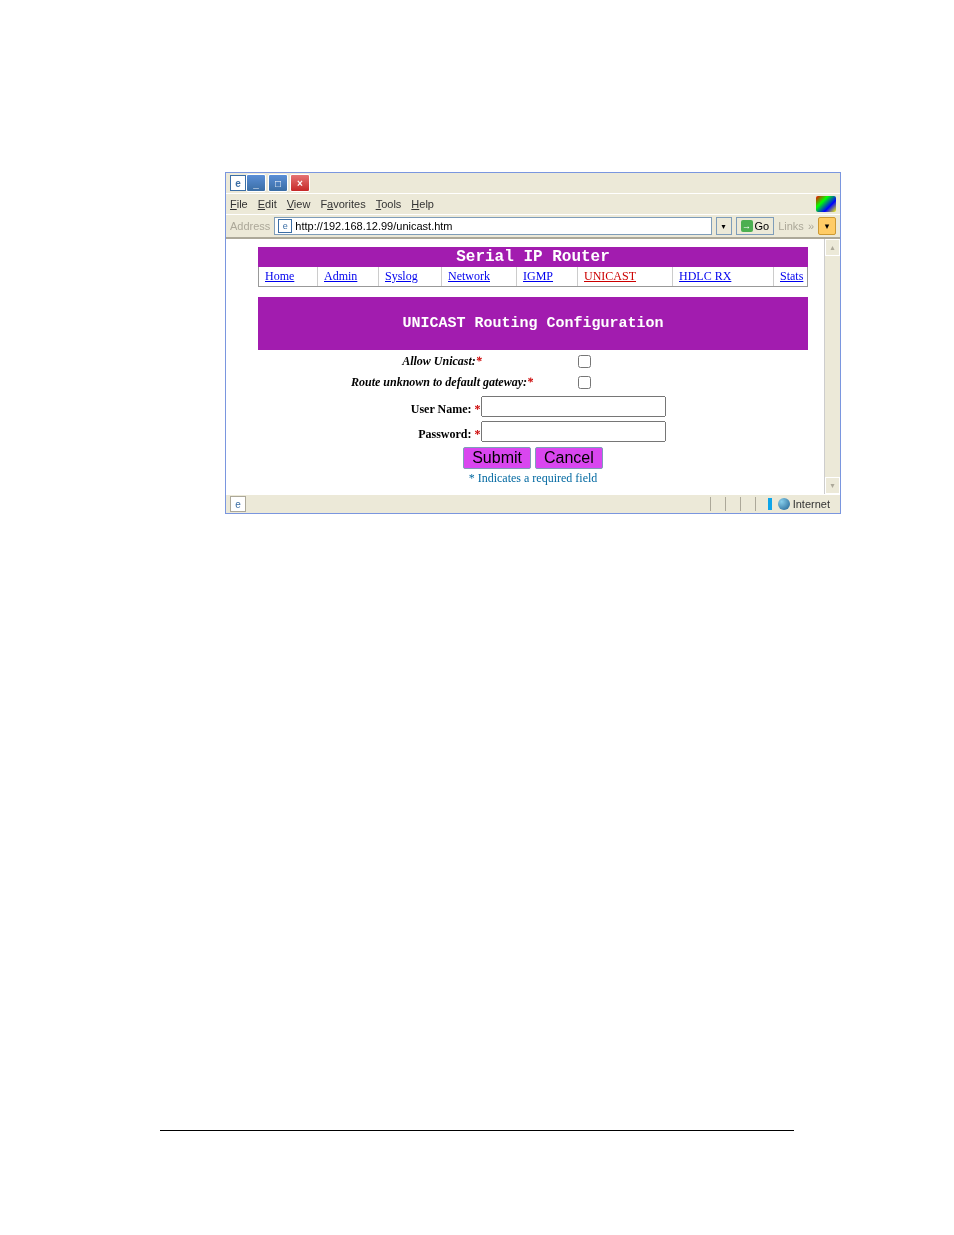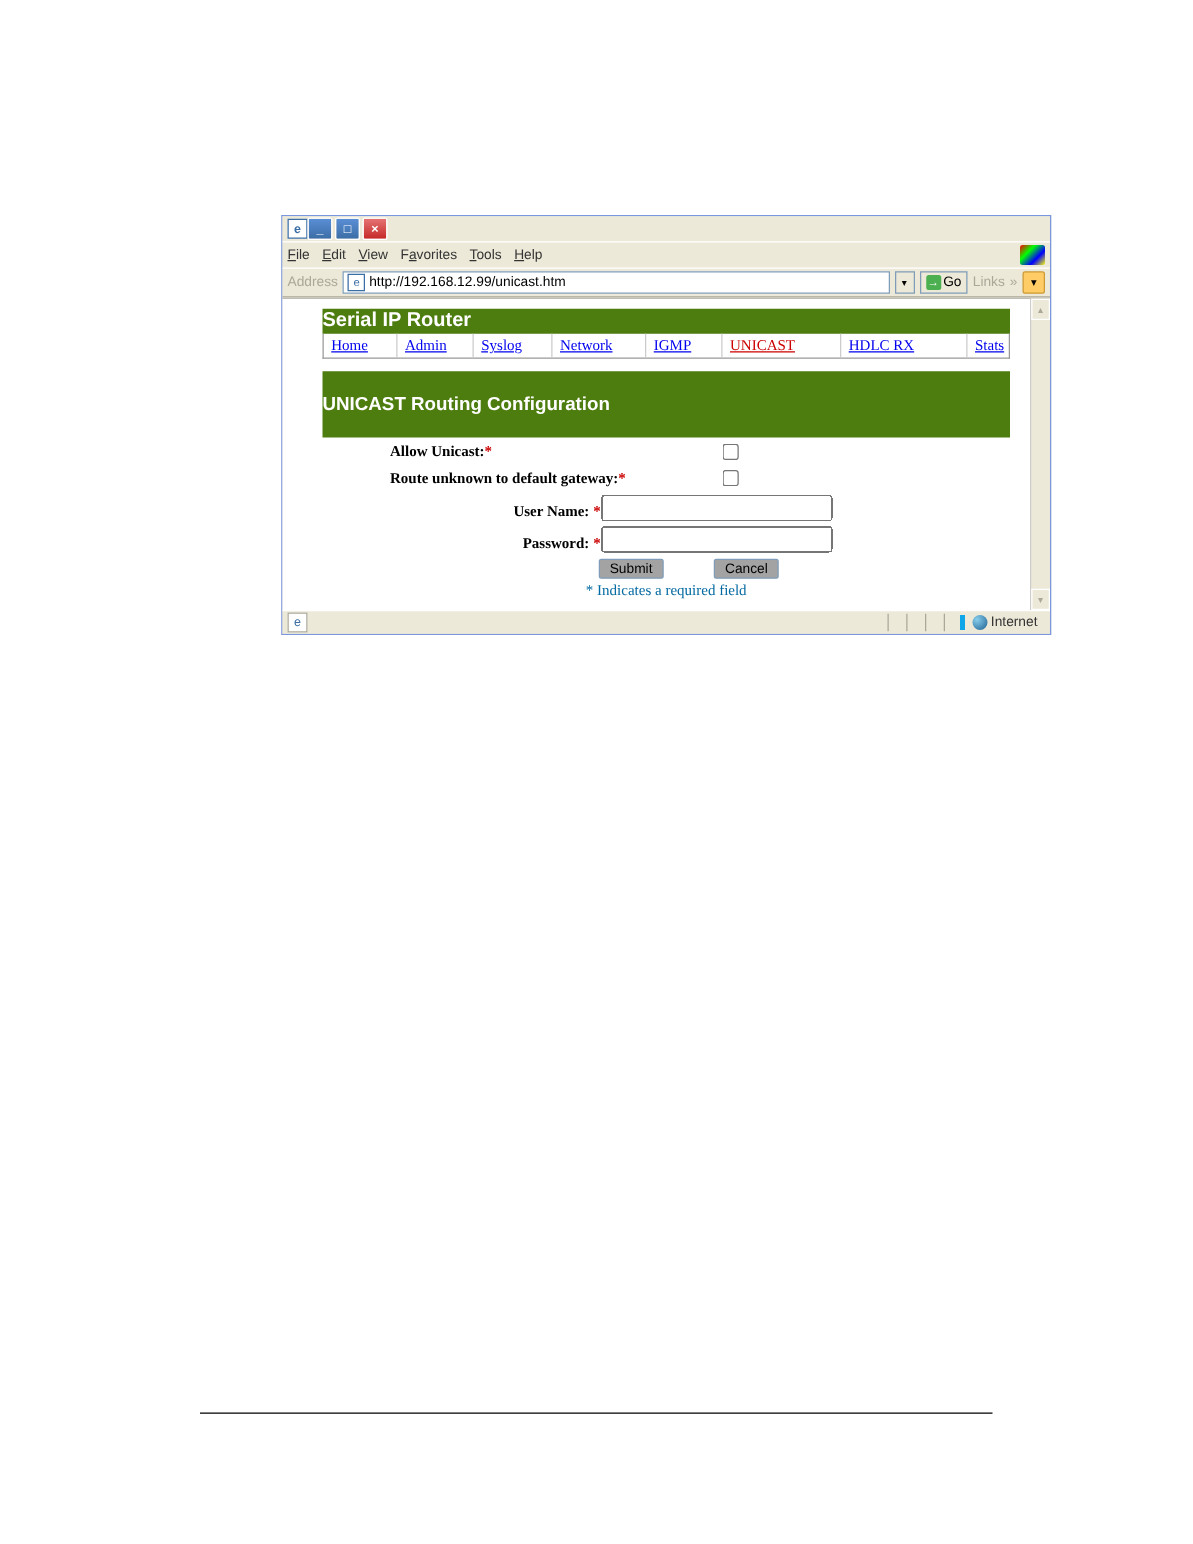--- a/index.html
+++ b/index.html
@@ -123,24 +123,25 @@
   }
   .scrollbar {
     position:absolute;right:0;top:0;bottom:0;width:15px;background:#ece9d8;border-left:1px solid #cdcdcd;
   }
   .scroll-up,.scroll-down{height:15px;background:#ece9d8;border:1px solid #fff;display:flex;align-items:center;justify-content:center;font-size:8px;color:#aca899;}
   .scroll-down{position:absolute;bottom:0;left:0;right:0;}
   .inner {
     margin: 0 32px 0 32px;
   }
   .blue-header {
-    background:#4d7c0f;
+    background:#a21caf;
     color:#fff;
-    font-family:Liberation Sans, sans-serif;
+    font-family:Liberation Mono, monospace;
     font-weight:bold;
+    text-align:center;
   }
   .h1 { font-size:16px; padding:1px 0;}
   .h2 { font-size:15px; padding:18px 0;}
   .h3 { font-size:14px; padding:1px 0; width:290px; margin:0 auto;}
   .nav-row {
     display:flex;
     border:1px solid #999;
     border-top:none;
   }
   .nav-row a {
@@ -157,27 +158,26 @@
   .form-area {
     font-family:"Times New Roman",serif;
     font-size:12px;
   }
   .form-row {
     display:flex;
     align-items:center;
     justify-content:center;
     margin:2px 0;
   }
-  .form-row .lbl { text-align:left; width:260px; font-weight:bold; padding-right:2px;}
+  .form-row .lbl { text-align:center; width:260px; font-weight:bold; padding-right:2px;font-style:italic;}
   .req { color:#cc0000; }
   .form-row input[type="checkbox"]{margin-left:4px;}
   .btn {
-    border:1px solid #7f9db9;background:#a3a3a3;padding:1px 8px;font-size:11px;font-family:Tahoma,sans-serif;
+    border:1px solid #7f9db9;background:#d946ef;padding:1px 8px;font-size:16px;font-family:Tahoma,sans-serif;
     border-radius:2px;
-    margin-left:36px;
   }
   .hint { text-align:center; font-size:12px; }
   .hint.red { color:#0369a1; }
   .statusbar {
     height:18px;background:#ece9d8;border-top:1px solid #fff;
     display:flex;align-items:center;padding:0 4px;font-size:11px;color:#333;
   }
   .status-icon{width:14px;height:14px;border:1px solid #aca899;background:#fff;display:inline-flex;align-items:center;justify-content:center;font-size:10px;color:#3b6ea5;}
   .status-spacer{flex:1;}
   .status-cells{display:flex;gap:2px;}

